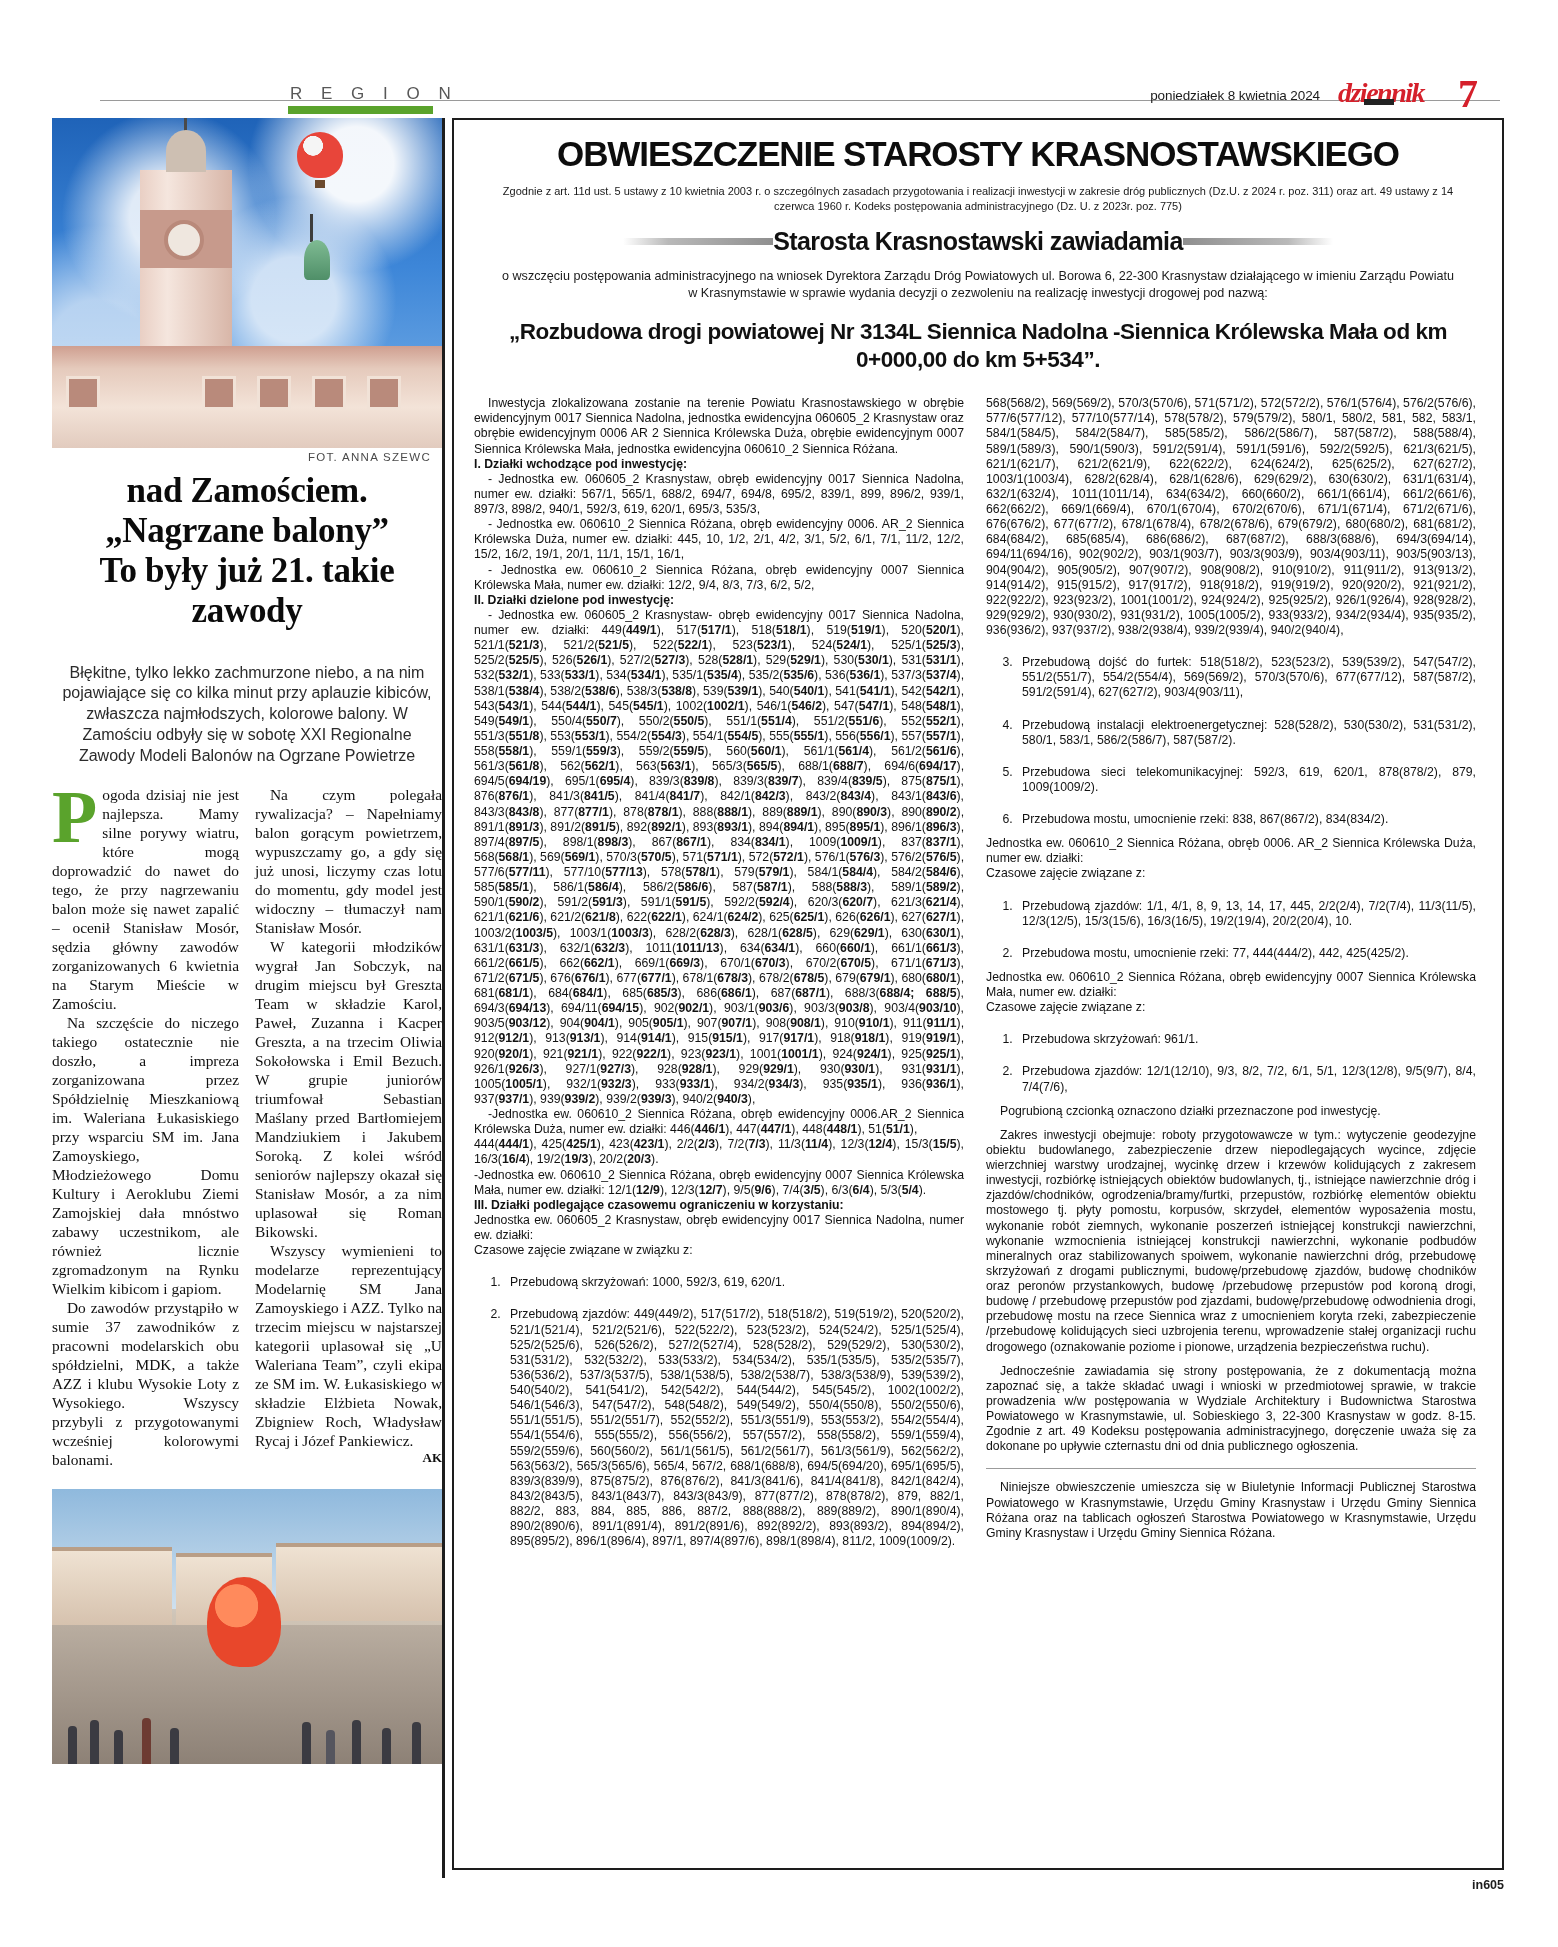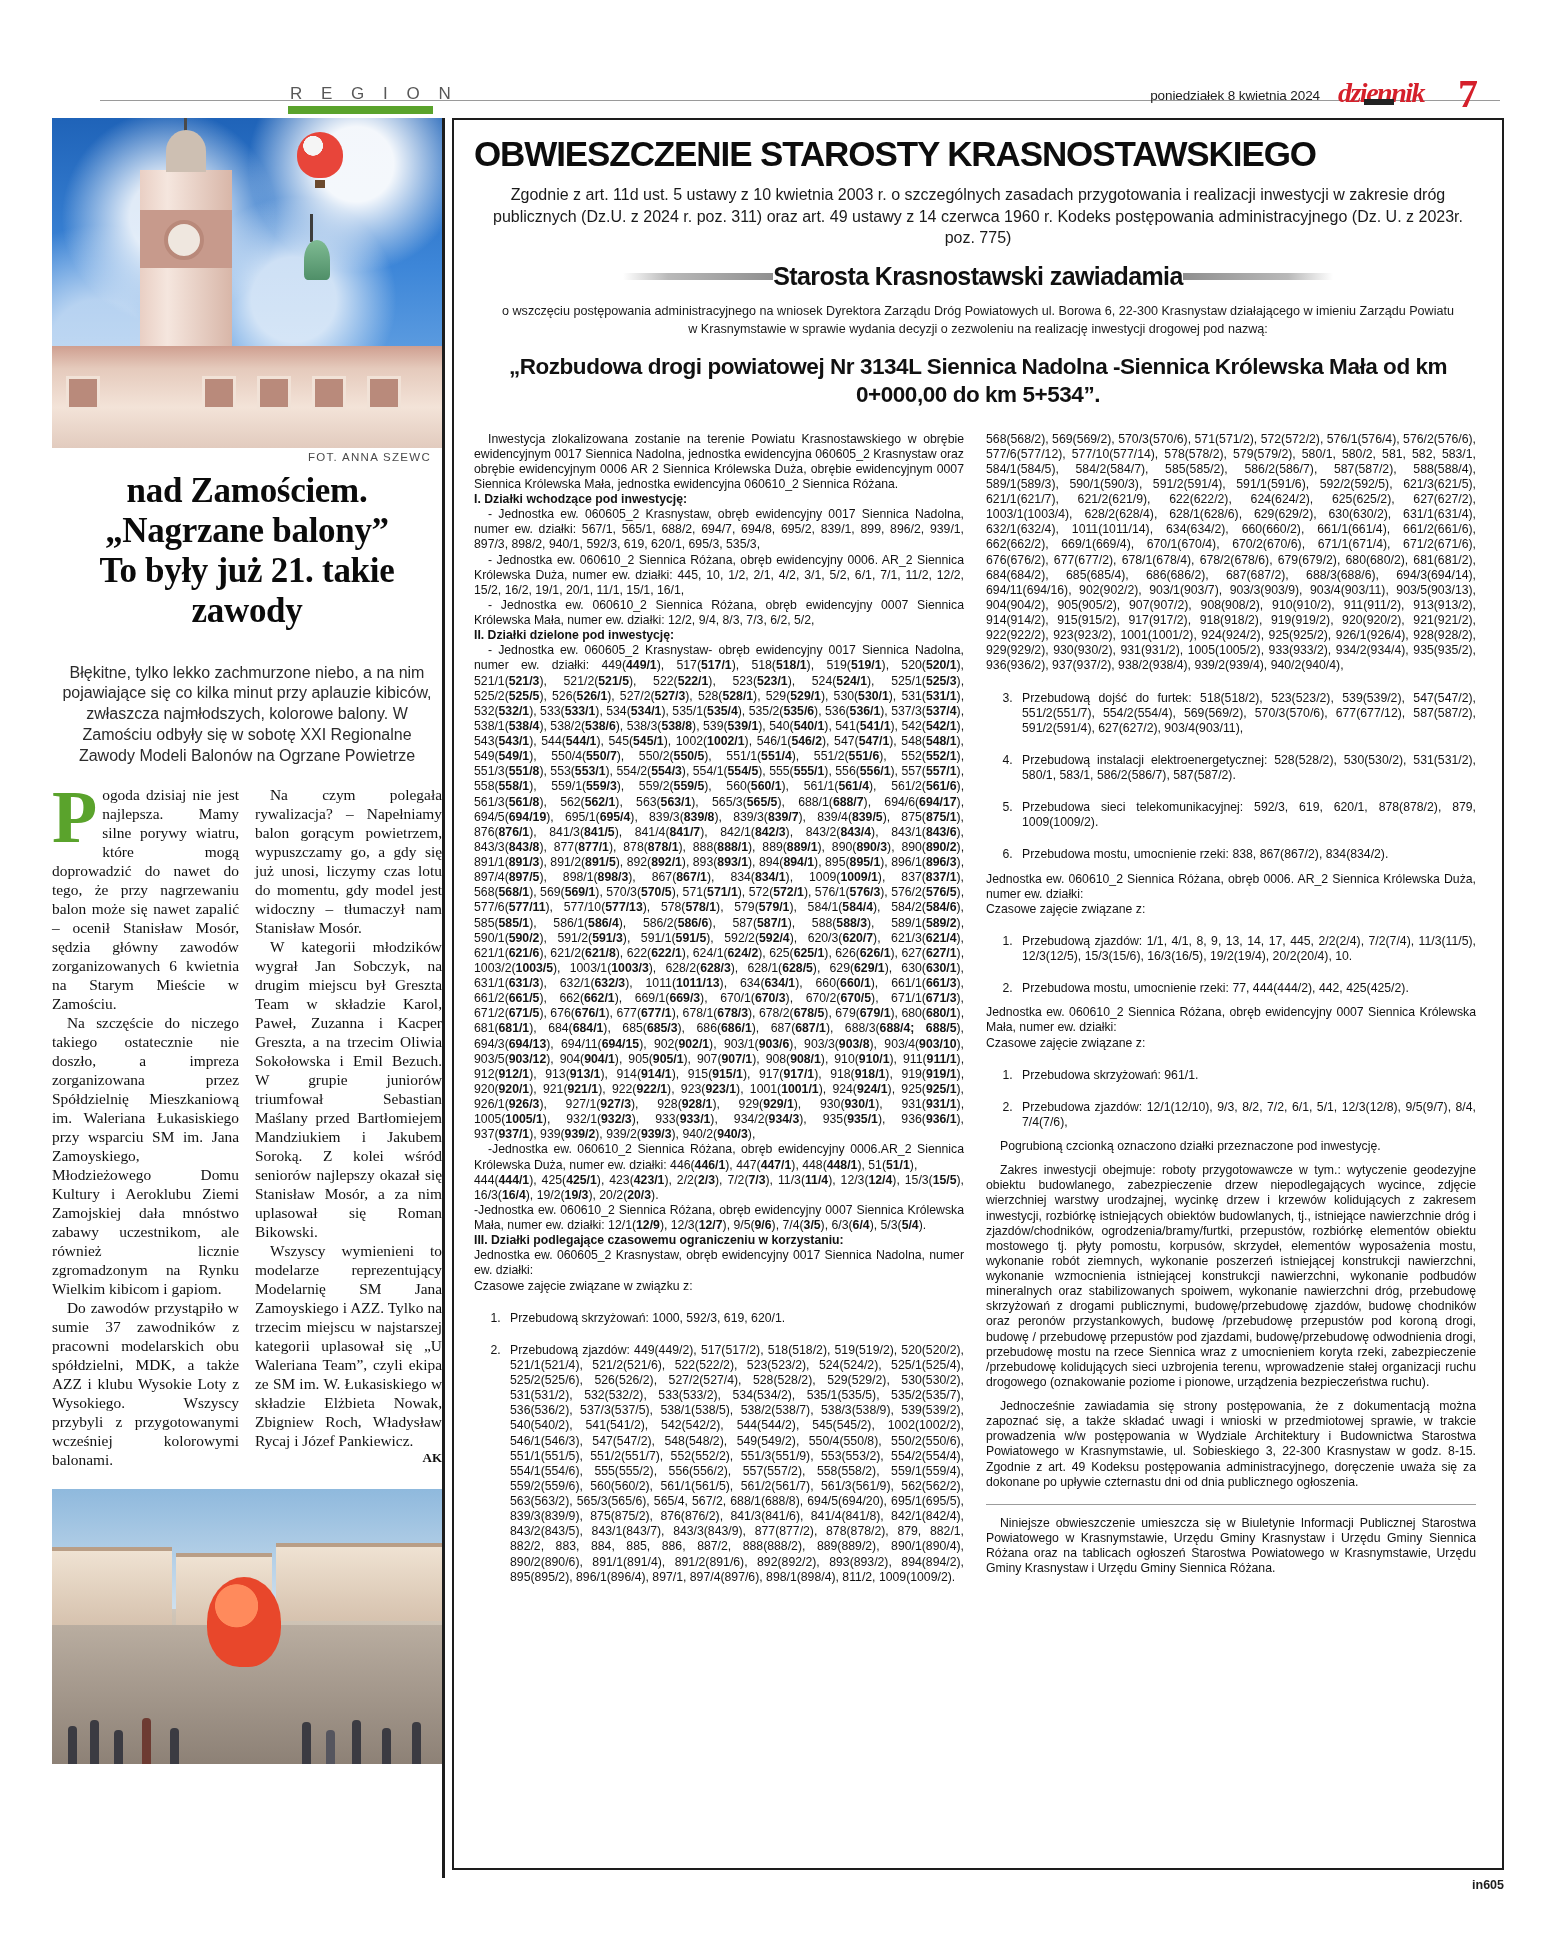--- a/index.html
+++ b/index.html
@@ -129,25 +129,25 @@
 
   
   .vdivider { position:absolute; left:442px; top:118px; width:3px; height:1760px; background:#1d1d1d; }
 
   
   .notice {
     position:absolute; left:452px; top:118px; width:1052px; height:1752px;
     border:2px solid #1d1d1d; background:#fff; padding:16px 20px 10px 20px;
   }
   .n-title {
-    font-size:35px; font-weight:bold; color:#0d0d0d;
+    text-align:center; font-size:35px; font-weight:bold; color:#0d0d0d;
     letter-spacing:-1.1px; line-height:1.05; white-space:nowrap;
   }
   .n-legal {
-    margin-top:11px; font-size:16px; line-height:1.36; text-align:center;
+    margin-top:11px; font-size:11px; line-height:1.36; text-align:center;
     color:#1a1a1a; padding:0 8px;
   }
   .n-sub-wrap {
     margin-top:13px; display:flex; align-items:center; justify-content:center; 
   }
   .n-sub-rule { height:7px; flex:0 0 150px;
     background:linear-gradient(90deg,#ffffff,#b9b9b9 30%,#8f8f8f); }
   .n-sub-rule.r { background:linear-gradient(270deg,#ffffff,#b9b9b9 30%,#8f8f8f); }
   .n-sub { font-size:25px; font-weight:bold; letter-spacing:-0.6px; white-space:nowrap; }
   .n-apply {

